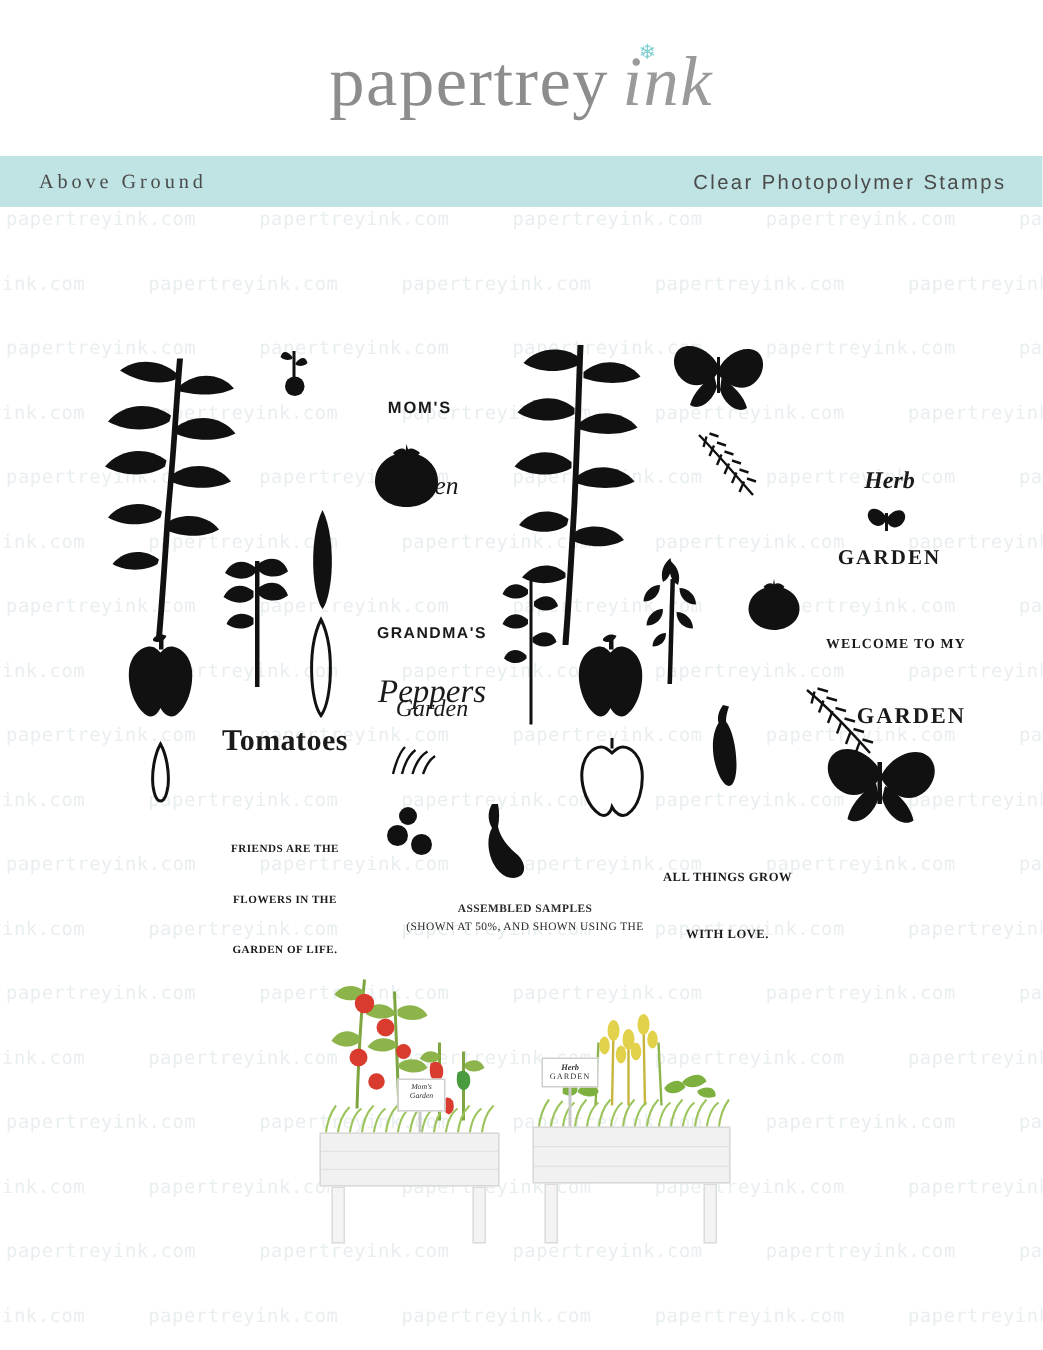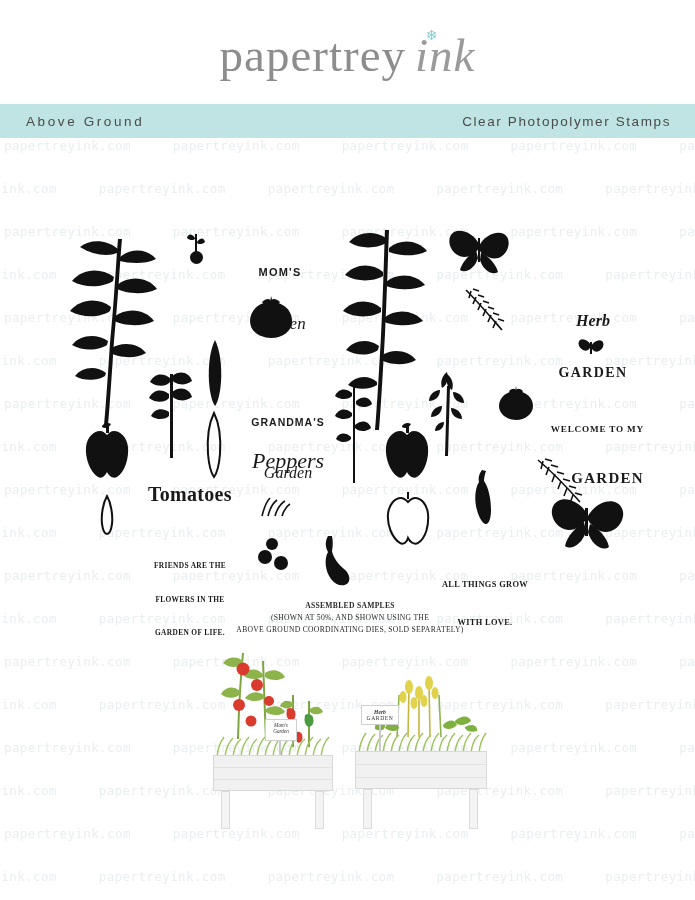--- a/index.html
+++ b/index.html
@@ -79,21 +79,21 @@
     background: #bfe4e3;
     z-index: 2;
     display: flex;
     align-items: center;
   }
   #band .band-left {
     margin-left: 26px;
     font-size: 13.5px;
     letter-spacing: 2.6px;
     color: #4b4b4b;
-    font-family: Liberation Sans, sans-serif;
+    font-family: Liberation Serif, serif;
   }
   #band .band-right {
     position: absolute;
     right: 24px;
     font-size: 13.5px;
     letter-spacing: 1.6px;
     color: #4b4b4b;
   }
 
   
@@ -478,21 +478,20 @@
 
   <div class="txt tiny-caps" style="left:134px; top:400px; width:112px; font-weight:bold;">
     <div>FRIENDS ARE THE</div>
     <div>FLOWERS IN THE</div>
     <div>GARDEN OF LIFE.</div>
   </div>
 
   <div id="samples-caption">
     <div style="font-weight:bold;">ASSEMBLED SAMPLES</div>
     <div>(SHOWN AT 50%, AND SHOWN USING THE</div>
-    <div>ABOVE GROUND COORDINATING DIES, SOLD SEPARATELY)</div>
   </div>
 
   <div id="samples">
 
     <div class="planter" style="left:18px; top:0; width:120px; height:196px;">
 
       <svg style="position:absolute; left:6px; top:10px;" width="68" height="106" viewBox="0 0 68 106">
         <g>
           <path d="M24 10 C22 30 20 60 19 96" stroke="#7ea53f" stroke-width="2" fill="none"></path>
           <path d="M44 18 C45 38 46 66 47 98" stroke="#7ea53f" stroke-width="2" fill="none"></path>

